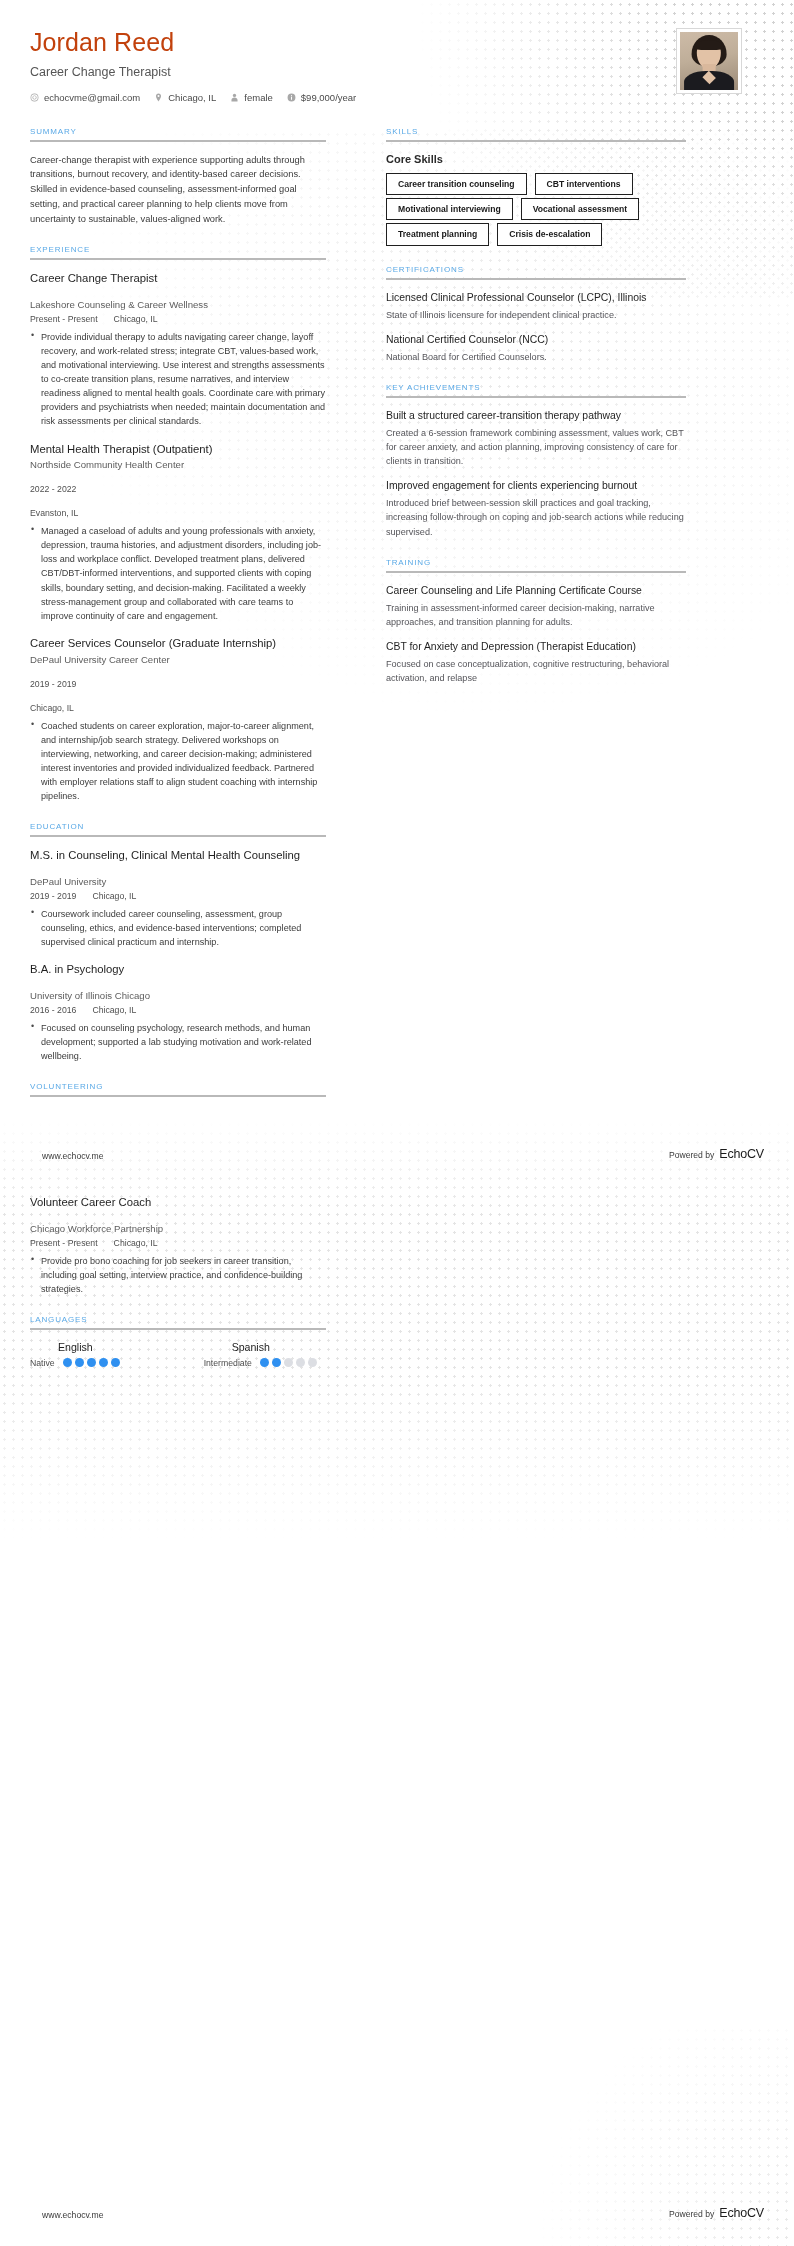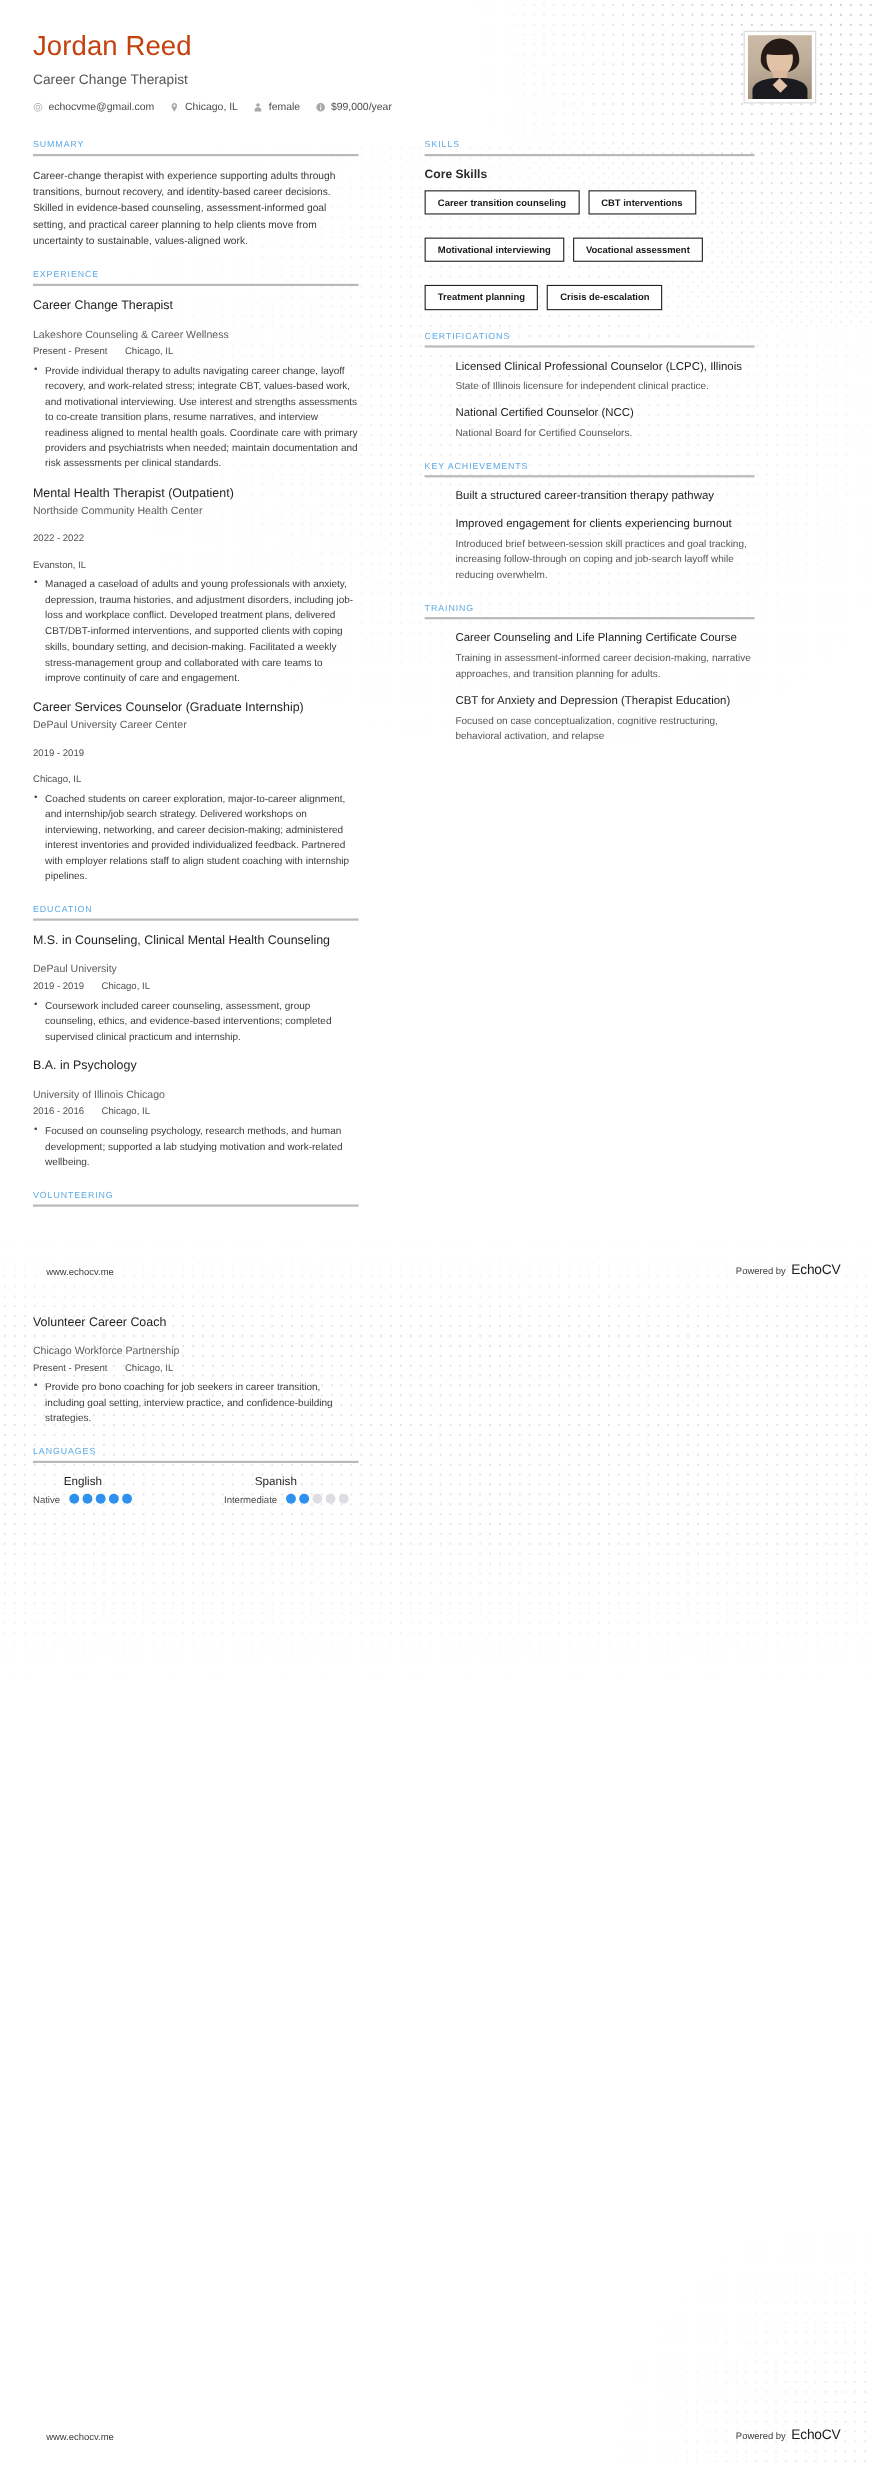--- a/index.html
+++ b/index.html
@@ -228,34 +228,34 @@
     font-size: 9px;
   }
 
   
   .skill-group-label {
     font-size: 11px;
     color: #2a2a2a;
     margin-bottom: 8px;
     font-weight: bold;
   }
-  .pills { display: flex; flex-wrap: wrap; gap: 21px 8px; }
+  .pills { display: flex; flex-wrap: wrap; gap: 3px 8px; }
   .pill {
     border: 1.2px solid #1f1f1f;
     padding: 5px 11px;
     font-size: 8.6px;
     font-weight: bold;
     color: #1a1a1a;
     line-height: 1.2;
     background: #fff;
     white-space: nowrap;
   }
 
   
-  .kv-item { margin-bottom: 11px; margin-left: 28px; }
+  .kv-item { margin-bottom: 11px; }
   .kv-item:last-child { margin-bottom: 0; }
   .kv-head {
     font-size: 10.4px;
     color: #1f1f1f;
     line-height: 1.35;
   }
   .kv-sub {
     font-size: 9.1px;
     line-height: 1.55;
     color: #55555a;
@@ -472,24 +472,25 @@
             <div class="kv-head">National Certified Counselor (NCC)</div>
             <div class="kv-sub">National Board for Certified Counselors.</div>
           </div>
         </div>
 
         <div class="section">
           <div class="sec-title">KEY ACHIEVEMENTS</div>
           <div class="sec-rule"></div>
           <div class="kv-item">
             <div class="kv-head">Built a structured career-transition therapy pathway</div>
+            <div class="kv-sub">Created a 6-session framework combining assessment, values work, CBT for career anxiety, and action planning, improving consistency of care for clients in transition.</div>
           </div>
           <div class="kv-item">
             <div class="kv-head">Improved engagement for clients experiencing burnout</div>
-            <div class="kv-sub">Introduced brief between-session skill practices and goal tracking, increasing follow-through on coping and job-search layoff while reducing overwhelm.</div>
+            <div class="kv-sub">Introduced brief between-session skill practices and goal tracking, increasing follow-through on coping and job-search actions while reducing supervised.</div>
           </div>
         </div>
 
         <div class="section">
           <div class="sec-title">TRAINING</div>
           <div class="sec-rule"></div>
           <div class="kv-item">
             <div class="kv-head">Career Counseling and Life Planning Certificate Course</div>
             <div class="kv-sub">Training in assessment-informed career decision-making, narrative approaches, and transition planning for adults.</div>
           </div>

